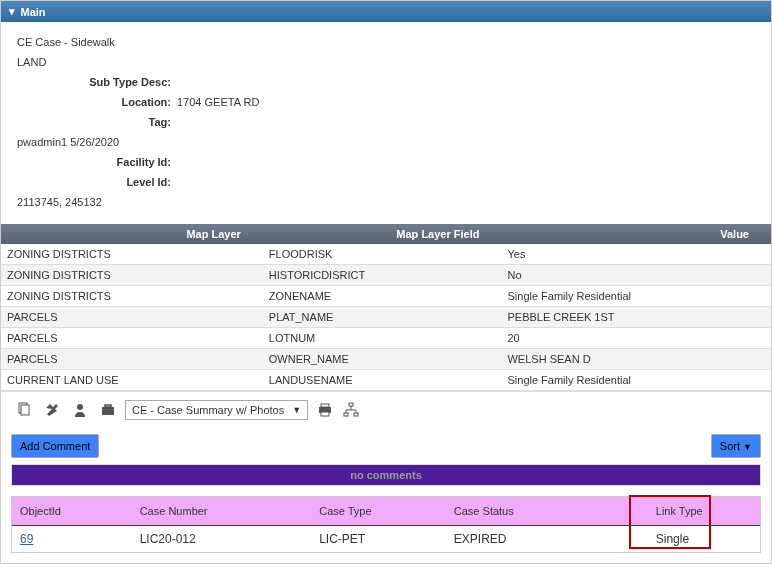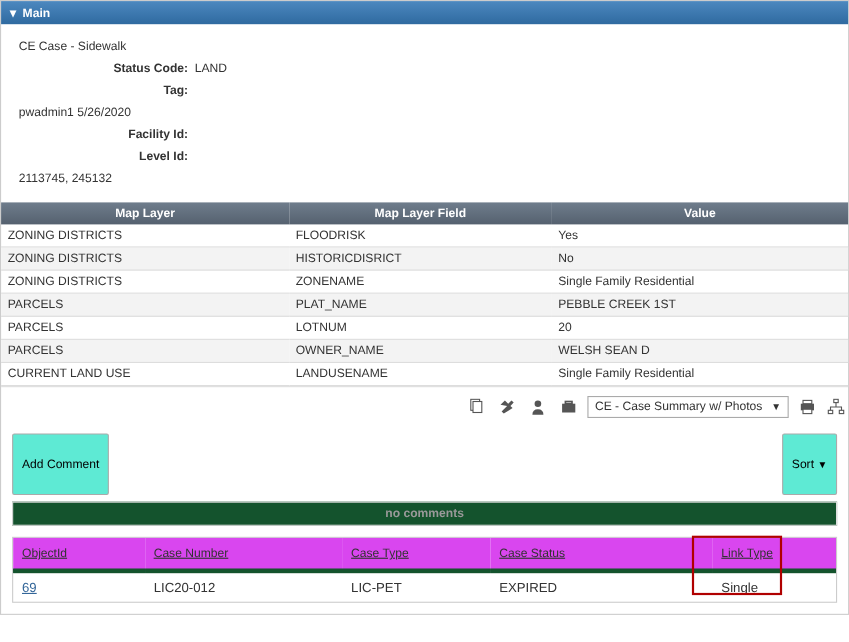--- a/index.html
+++ b/index.html
@@ -45,38 +45,38 @@
     color: #333;
   }
   .grid1 {
     width: 100%;
     border-collapse: collapse;
   }
   .grid1 th {
     background: linear-gradient(#6f7d8c, #55616f);
     color: #fff;
     font-weight: bold;
-    text-align: center;
-    padding: 4px 6px;
+    text-align: right;
+    padding: 4px 22px;
     font-size: 11px;
   }
   .grid1 td {
     padding: 4px 6px;
     border-bottom: 1px solid #ddd;
     font-size: 11px;
   }
   .grid1 tr.alt td {
     background: #f3f3f3;
   }
   .toolbar {
     display: flex;
-    justify-content: flex-end;
+    justify-content: flex-start;
     align-items: center;
     gap: 8px;
-    padding: 8px 2px;
+    padding: 8px 14px;
     border-top: 1px solid #ddd;
   }
   .toolbar .icons {
     display: flex;
     gap: 10px;
     align-items: center;
   }
   .icon {
     width: 18px;
     height: 18px;
@@ -99,53 +99,52 @@
     font-size: 9px;
   }
   .commentbar {
     display: flex;
     justify-content: space-between;
     padding: 6px 10px;
     align-items: center;
   }
   .btn {
     border: 1px solid #aaa;
-    background: #5eead4;
-    padding: 21px 8px;
+    background: #3b82f6;
+    padding: 5px 8px;
     font-size: 11px;
     border-radius: 2px;
     cursor: pointer;
   }
   .nocomments {
     text-align: center;
     color: #999;
     font-weight: bold;
-    background: #14532d;
+    background: #4c1d95;
     border: 1px solid #ddd;
     margin: 0 10px 10px 10px;
     padding: 4px;
     font-size: 11px;
   }
   .subpanel {
     margin: 0 10px 10px 10px;
     border: 1px solid #ccc;
   }
   .grid2 {
     width: 100%;
     border-collapse: collapse;
   }
   .grid2 th {
-    background: #d946ef;
+    background: #f0abfc;
     text-align: left;
     padding: 8px 8px;
     font-weight: normal;
     color: #333;
     font-size: 11px;
-    border-bottom: 4px solid #14532d;
-    text-decoration: underline;
+    border-bottom: 1px solid #14532d;
   }
   .grid2 td {
     padding: 6px 8px;
     font-size: 12px;
   }
   .grid2 td.link {
     color: #336699;
     text-decoration: underline;
     cursor: pointer;
   }
@@ -164,22 +163,29 @@
   <div class="panel-header">
     <span class="chev">▾</span>
     <span>Main</span>
   </div>
 
   <div class="details">
     <div class="drow">
         <div class="dval">CE Case - Sidewalk</div>
       </div>
     <div class="drow">
-        <div class="dlabel">Status Code:</div>
         <div class="dval">LAND</div>
+      </div>
+    <div class="drow">
+        <div class="dlabel">Sub Type Desc:</div>
+        <div class="dval"></div>
+      </div>
+    <div class="drow">
+        <div class="dlabel">Location:</div>
+        <div class="dval">1704 GEETA RD</div>
       </div>
     <div class="drow">
         <div class="dlabel">Tag:</div>
         <div class="dval"></div>
       </div>
     <div class="drow">
         <div class="dval">pwadmin1 5/26/2020</div>
       </div>
     <div class="drow">
         <div class="dlabel">Facility Id:</div>

